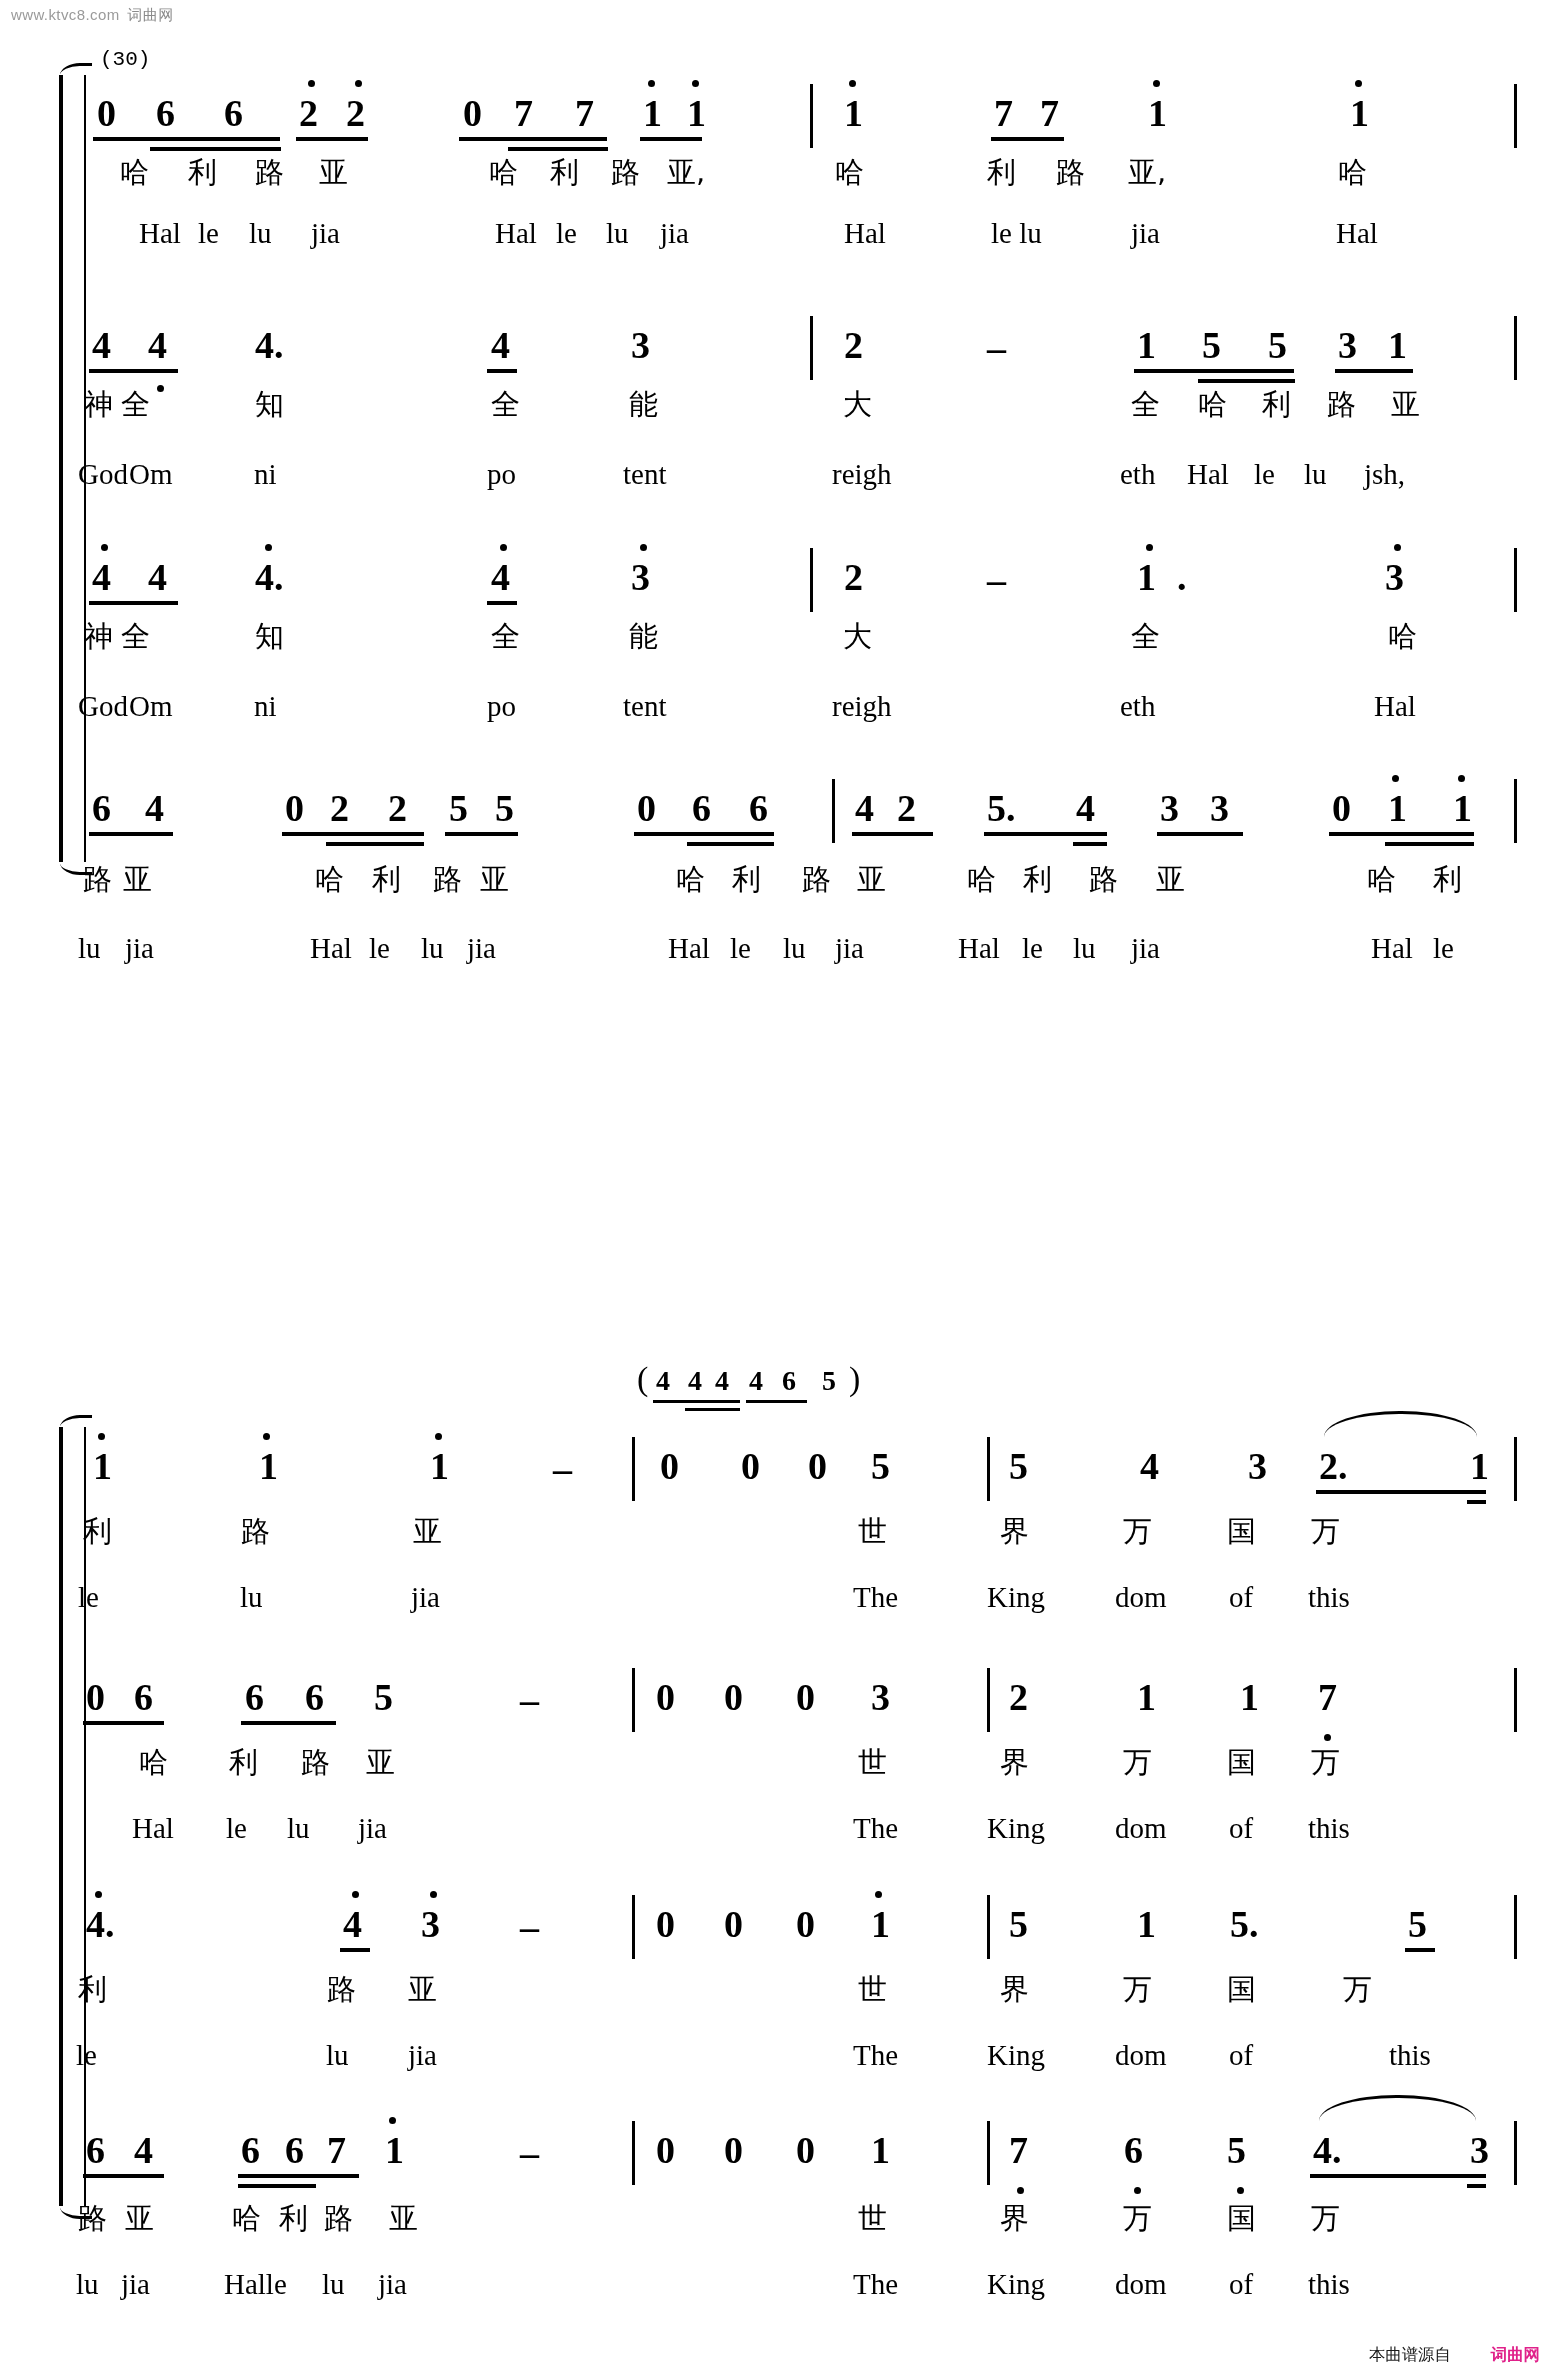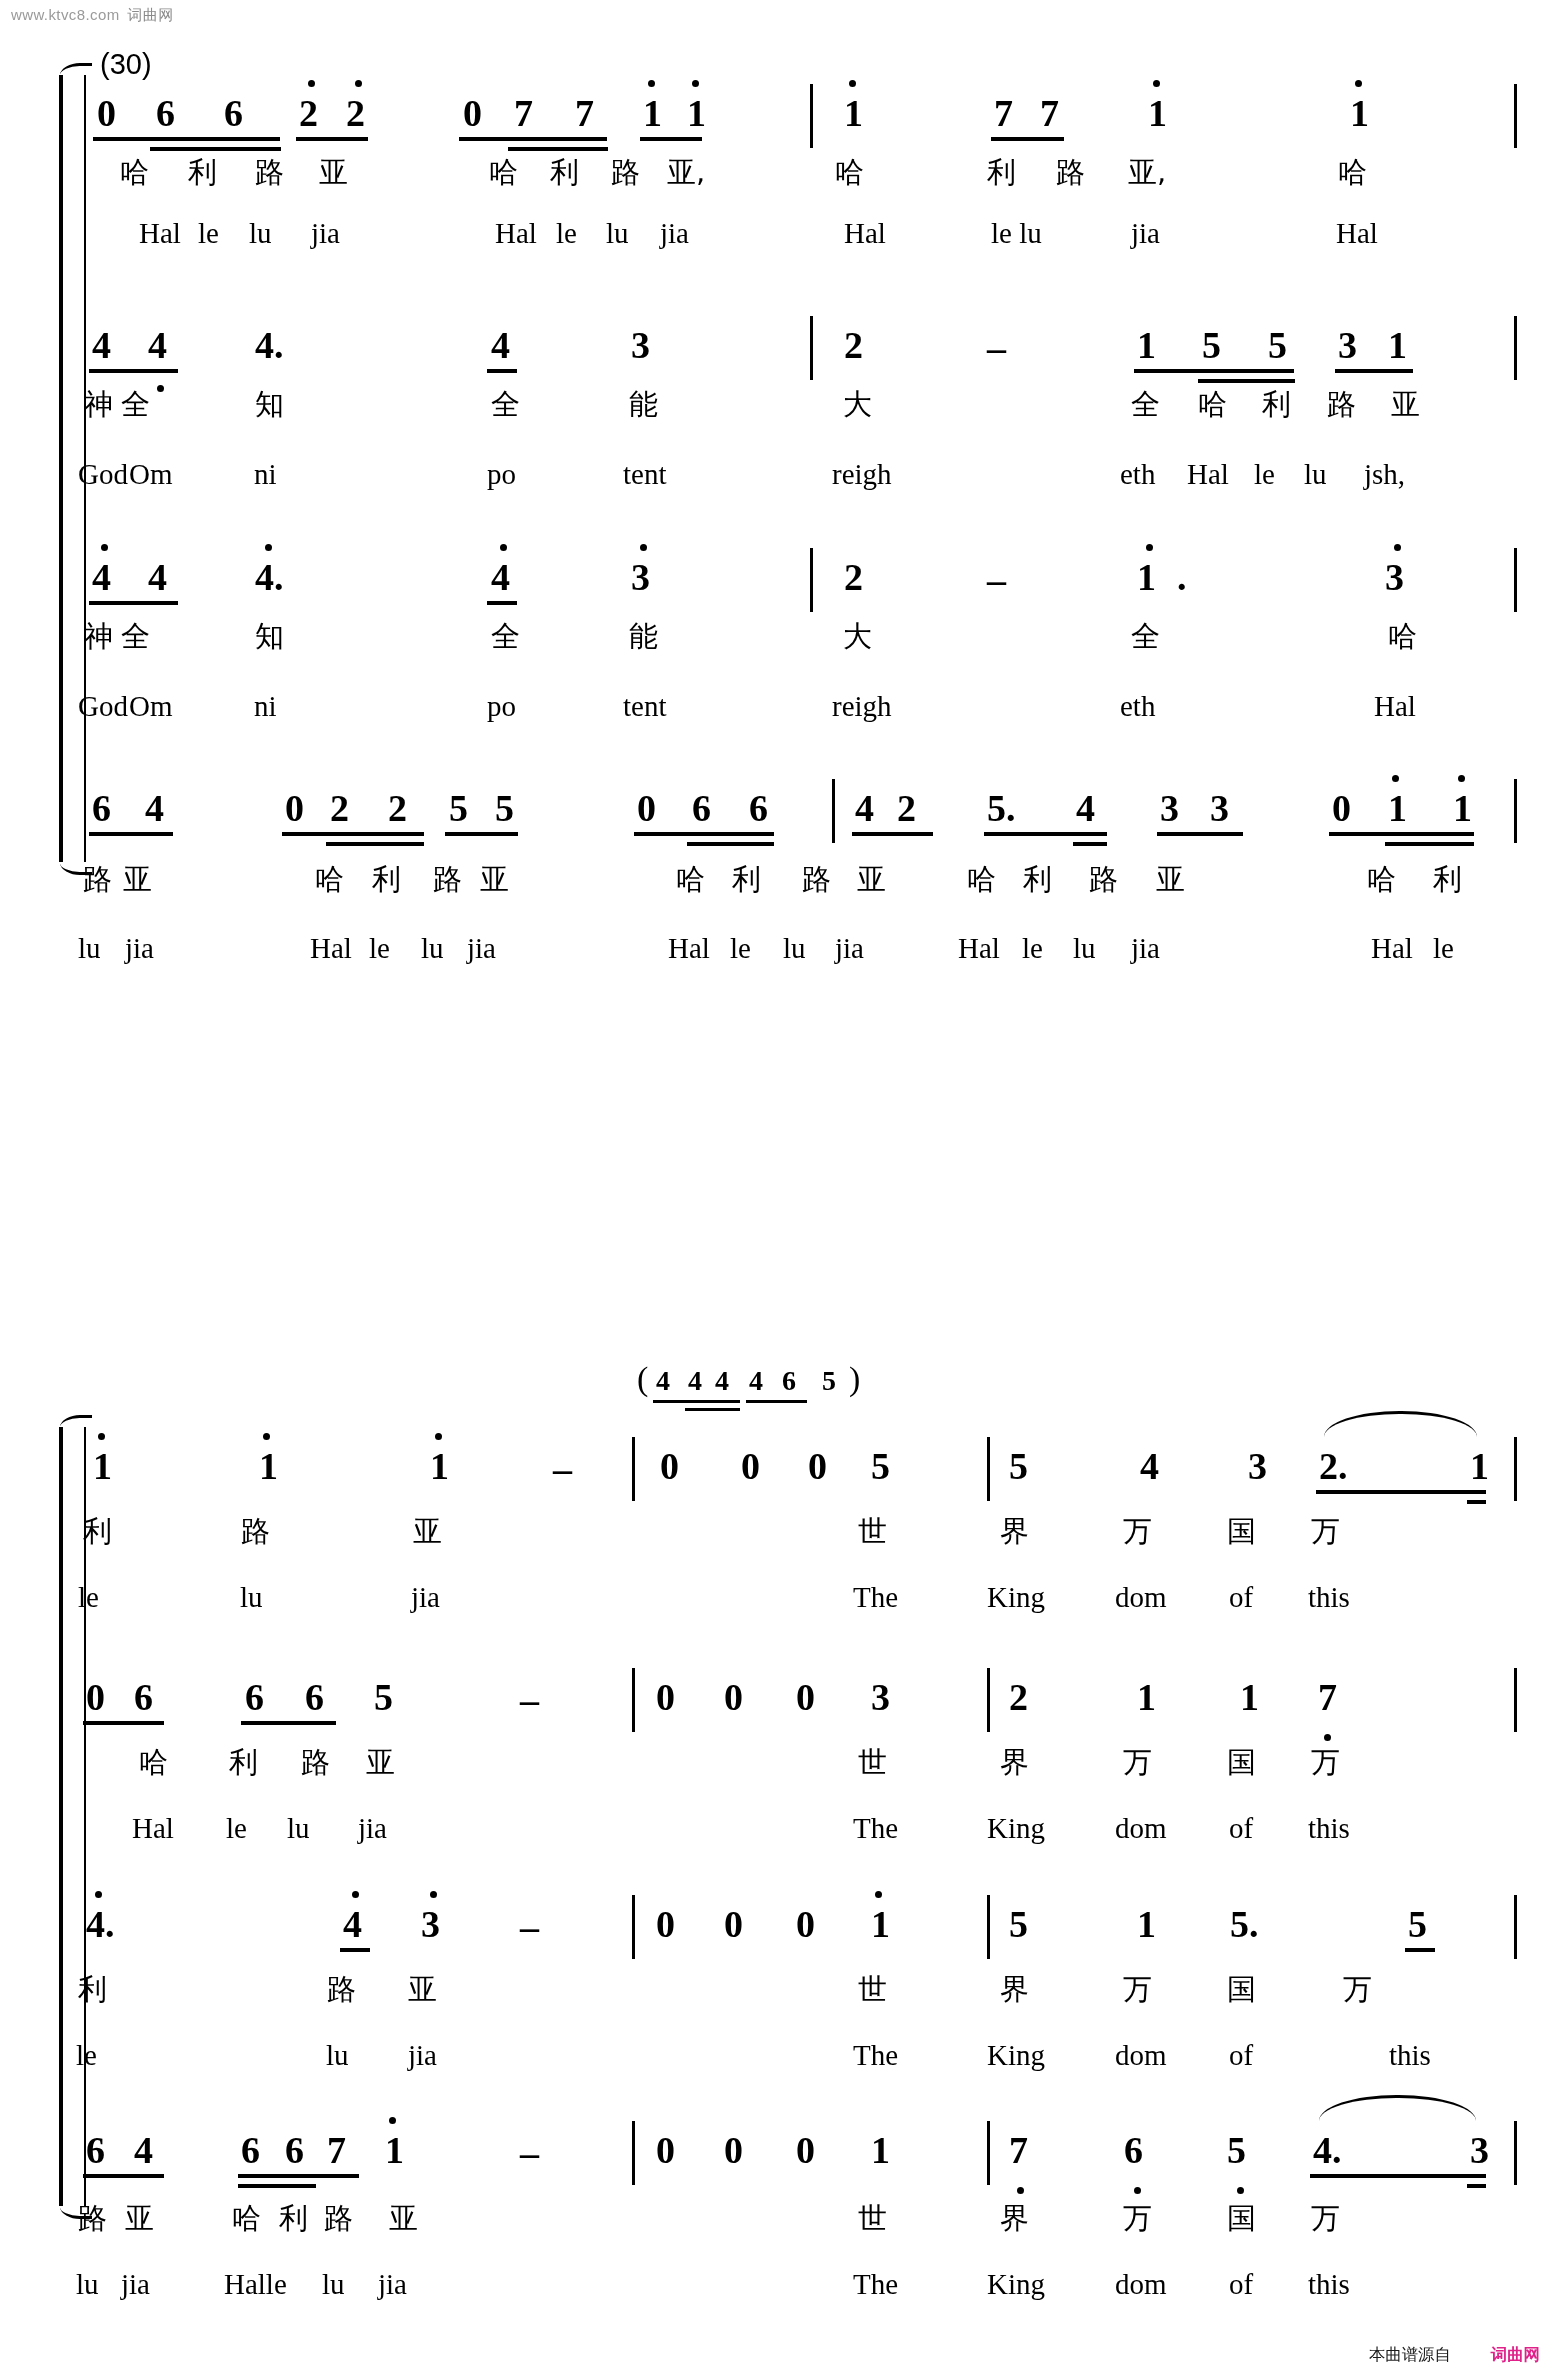--- a/index.html
+++ b/index.html
@@ -20,21 +20,21 @@
 
   
   .system{position:absolute;left:0;width:1557px;}
   .brace{position:absolute;left:59px;width:20px;border-left:4.7px solid #000;}
   .brace:before{content:"";position:absolute;left:-3.1px;top:-12.5px;width:31px;height:17px;
     border-top:3.1px solid #000;border-right:0;border-radius:60% 0 0 0;transform:skewX(-8deg);}
   .brace:after{content:"";position:absolute;left:-3.1px;bottom:-12.5px;width:31px;height:17px;
     border-bottom:3.1px solid #000;border-radius:0 0 0 60%;transform:skewX(8deg);}
   .brace2{position:absolute;width:0;border-left:2.3px solid #000;left:84px;}
 
-  .measnum{position:absolute;font-family:Liberation Sans, sans-serif;font-size:29px;text-align:center;}
+  .measnum{position:absolute;font-family:Liberation Mono, monospace;font-size:21px;text-align:center;}
 
   
   .row{position:absolute;left:0;width:1557px;height:148px;}
   .notes{position:absolute;left:0;top:0;width:1557px;height:67px;}
   .lyr{position:absolute;left:0;width:1557px;height:40px;}
   .lyr-cn{font-family:"DejaVu Sans",sans-serif;font-size:29px;}
   .lyr-en{font-family:"Liberation Serif",serif;font-size:29px;}
 
   
   .n{position:absolute;font-family:"Liberation Serif",serif;font-size:38px;font-weight:bold;

